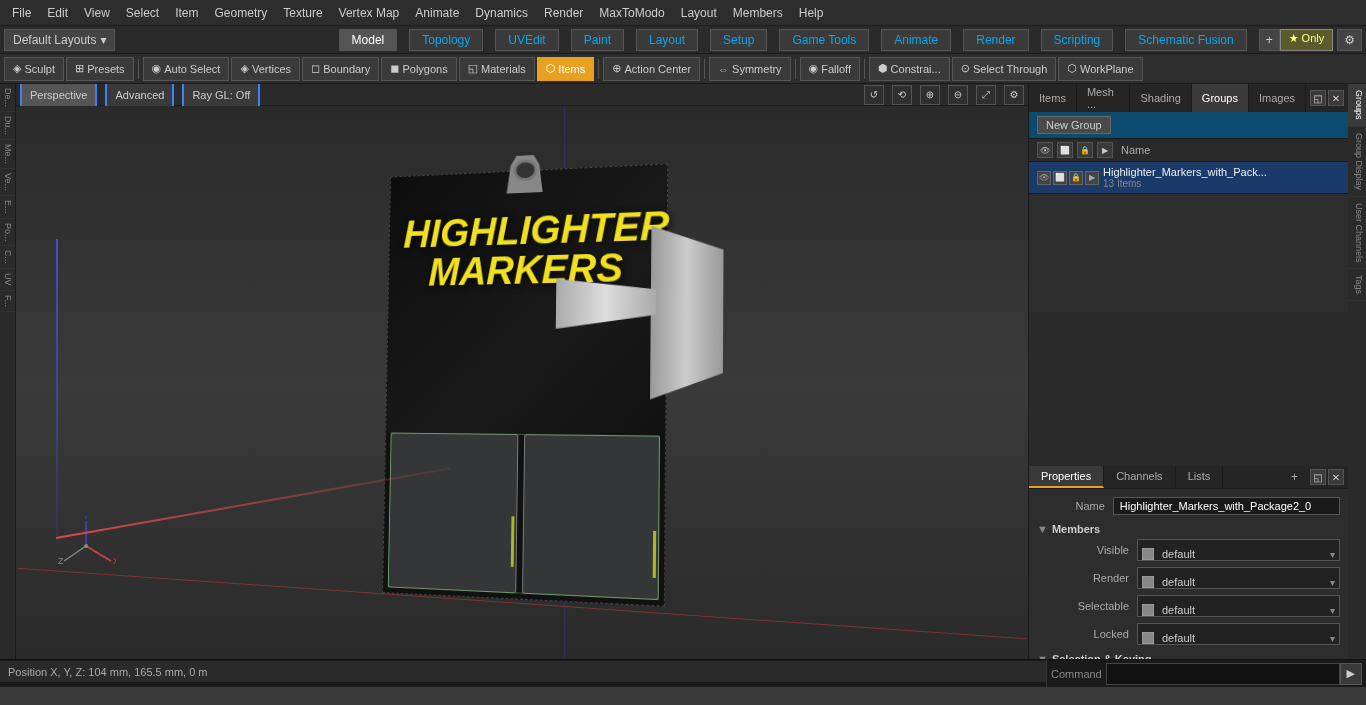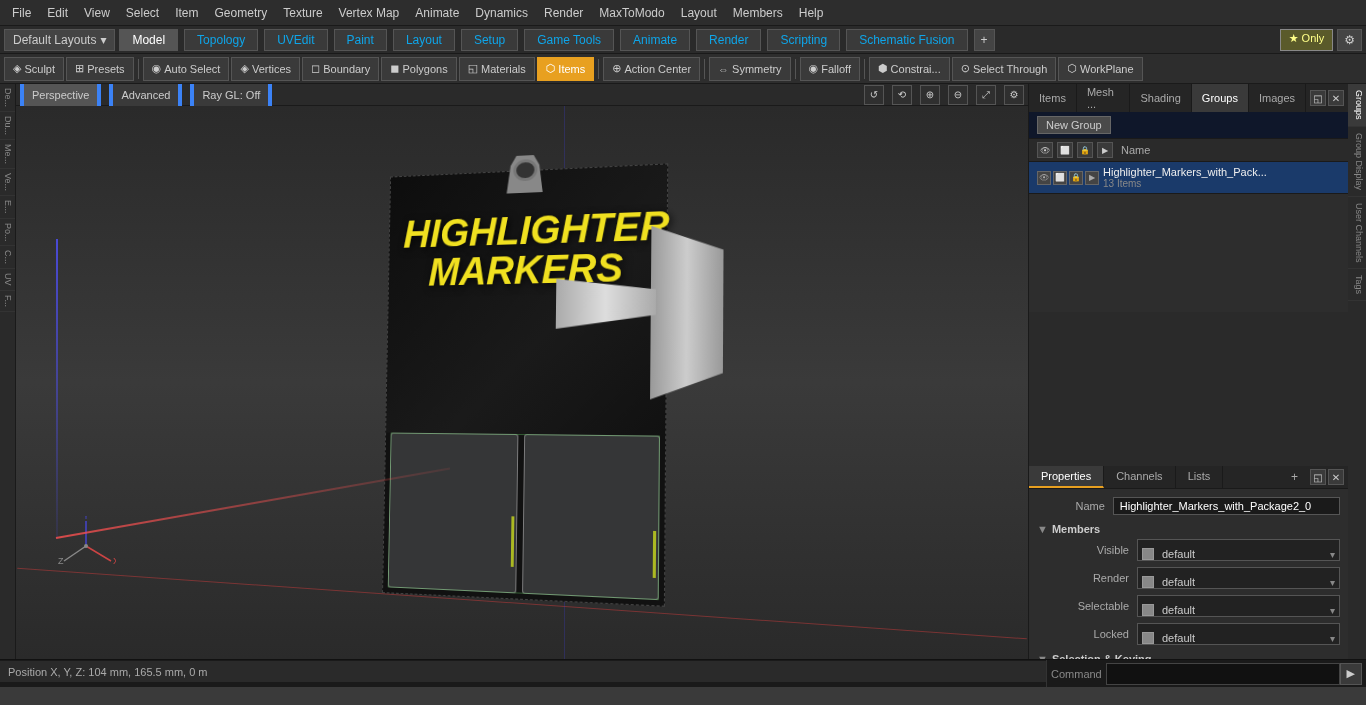--- a/index.html
+++ b/index.html
@@ -5,40 +5,40 @@
     * { margin: 0; padding: 0; box-sizing: border-box; }
     body { background: #3a3a3a; color: #ccc; font-family: Arial, sans-serif; font-size: 12px; width: 1366px; height: 705px; overflow: hidden; }
 
     
     .menu-bar { display: flex; align-items: center; background: #2d2d2d; height: 26px; padding: 0 4px; border-bottom: 1px solid #1a1a1a; }
     .menu-item { padding: 2px 8px; cursor: pointer; color: #ccc; font-size: 12px; }
 
     
     .layout-bar { display: flex; align-items: center; background: #2a2a2a; height: 28px; border-bottom: 1px solid #1a1a1a; }
     .layout-dropdown { background: #444; border: 1px solid #555; color: #ccc; padding: 2px 8px; font-size: 12px; margin: 0 4px; cursor: pointer; height: 22px; display: flex; align-items: center; gap: 4px; }
-    .layout-tabs { display: flex; flex: 1; justify-content: flex-start; gap: 6px; }
+    .layout-tabs { display: flex; flex: 1; justify-content: flex-end; gap: 12px; }
     .layout-tab { background: #3a3a3a; border: 1px solid #555; color: #0ea5e9; padding: 2px 12px; font-size: 12px; cursor: pointer; height: 22px; display: flex; align-items: center; }
     .layout-tab.active { background: #555; color: #fff; }
     .layout-tab-right { display: flex; align-items: center; gap: 4px; margin-right: 4px; }
     .star-btn { background: #5a5a2a; border: 1px solid #888; color: #ff8; padding: 2px 8px; font-size: 11px; cursor: pointer; height: 22px; }
     .plus-btn { background: #444; border: 1px solid #555; color: #ccc; padding: 2px 6px; cursor: pointer; height: 22px; display: flex; align-items: center; }
 
     
     .tool-bar { display: flex; align-items: center; background: #2d2d2d; height: 30px; border-bottom: 1px solid #1a1a1a; gap: 2px; padding: 0 4px; }
     .tool-btn { background: #3a3a3a; border: 1px solid #555; color: #ccc; padding: 2px 8px; font-size: 11px; cursor: pointer; height: 24px; display: flex; align-items: center; gap: 3px; }
     .tool-btn.active { background: #e8a020; color: #fff; border-color: #e8a020; }
     .tool-separator { width: 1px; height: 20px; background: #555; margin: 0 2px; }
 
     
     .main-content { display: flex; height: calc(705px - 22px - 28px - 30px - 22px - 28px); }
 
     
     .viewport { flex: 1; background: #444; position: relative; overflow: hidden; }
     .viewport-header { display: flex; align-items: center; background: #2a2a2a; height: 22px; border-bottom: 1px solid #1a1a1a; padding: 0 4px; gap: 8px; }
-    .viewport-header-btn { background: #3a3a3a; border: 4px solid #3b82f6; color: #ccc; padding: 16px 8px; font-size: 11px; cursor: pointer; height: 30px; display: flex; align-items: center; }
+    .viewport-header-btn { background: #3a3a3a; border: 2px solid #3b82f6; color: #ccc; padding: 16px 8px; font-size: 11px; cursor: pointer; height: 30px; display: flex; align-items: center; }
     .viewport-header-btn.active { background: #555; }
     .viewport-canvas { width: 100%; height: calc(100% - 22px); background: #3d3d3d; position: relative; overflow: hidden; }
 
     
     .scene-bg { position: absolute; inset: 0; background: linear-gradient(180deg, #2a2a2a 0%, #3a3a3a 50%, #2a2a2a 100%); }
 
     
     .stats-overlay { position: absolute; bottom: 10px; right: 10px; text-align: right; color: #aaa; font-size: 11px; line-height: 1.5; }
 
     
@@ -46,21 +46,21 @@
 
     
     .right-panel { width: 320px; background: #2d2d2d; border-left: 1px solid #1a1a1a; display: flex; flex-direction: column; }
     .right-panel-tabs { display: flex; background: #252525; height: 28px; }
     .right-panel-tab { padding: 4px 10px; font-size: 11px; color: #aaa; cursor: pointer; border-right: 1px solid #1a1a1a; display: flex; align-items: center; }
     .right-panel-tab.active { background: #3a3a3a; color: #fff; }
     .right-panel-tab-action { margin-left: auto; display: flex; align-items: center; gap: 2px; padding: 0 4px; }
     .panel-action-btn { background: #3a3a3a; border: 1px solid #555; color: #ccc; font-size: 10px; cursor: pointer; width: 16px; height: 16px; display: flex; align-items: center; justify-content: center; }
 
     
-    .groups-header { display: flex; align-items: center; justify-content: space-between; padding: 4px 8px; background: #0f172a; border-bottom: 1px solid #1a1a1a; }
+    .groups-header { display: flex; align-items: center; justify-content: space-between; padding: 4px 8px; background: #0c4a6e; border-bottom: 1px solid #1a1a1a; }
     .new-group-btn { background: #4a4a4a; border: 1px solid #666; color: #ccc; padding: 2px 8px; font-size: 11px; cursor: pointer; }
     .groups-table-header { display: flex; align-items: center; padding: 3px 8px; background: #2a2a2a; border-bottom: 1px solid #1a1a1a; font-size: 11px; color: #aaa; }
     .groups-icons { display: flex; gap: 4px; align-items: center; }
     .group-icon-btn { width: 16px; height: 16px; background: #3a3a3a; border: 1px solid #555; color: #ccc; font-size: 8px; cursor: pointer; display: flex; align-items: center; justify-content: center; }
     .groups-row { display: flex; align-items: center; padding: 4px 8px; border-bottom: 1px solid #1a1a1a; cursor: pointer; background: #2d2d2d; }
     .groups-row-selected { background: #1a3a6a; }
     .group-row-icons { display: flex; gap: 2px; margin-right: 4px; }
     .group-name { flex: 1; color: #eee; font-size: 11px; overflow: hidden; text-overflow: ellipsis; white-space: nowrap; }
     .group-count { color: #888; font-size: 10px; display: block; }
 

